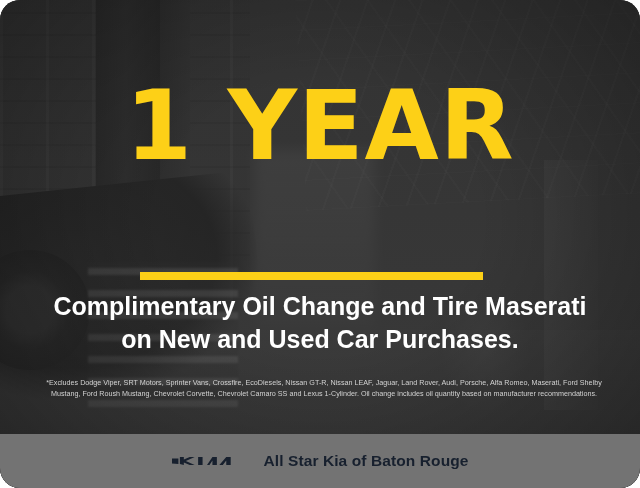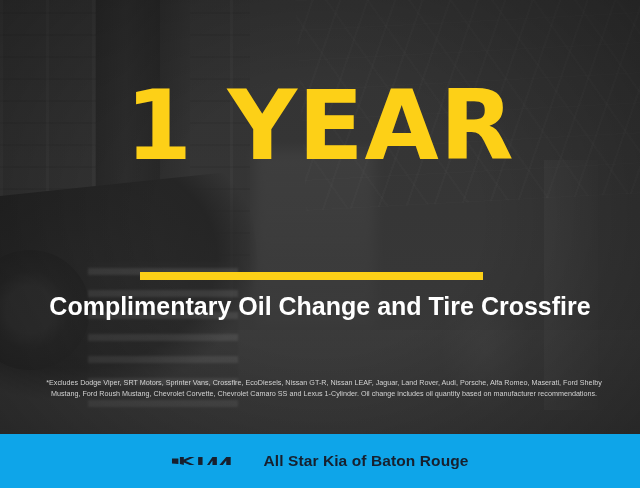--- a/index.html
+++ b/index.html
@@ -10,20 +10,21 @@
   body {
     font-family: "Liberation Sans", sans-serif;
   }
 
   .banner {
     position: relative;
     width: 640px;
     height: 488px;
     overflow: hidden;
     background: #3a3a3a;
+    border-radius: 20px;
   }
 
   
   .bg {
     position: absolute;
     inset: 0;
     background-color: #424242;
     overflow: hidden;
   }
   .bg-layer {
@@ -195,21 +196,21 @@
     line-height: 1.55;
     font-family: "Liberation Sans", sans-serif;
   }
   .disclaimer span { display: block; }
 
   
   .footer {
     position: absolute;
     left: 0; right: 0; bottom: 0;
     height: 54px;
-    background: #0ea5e9;
+    background: #737373;
     z-index: 4;
     display: flex;
     align-items: center;
     justify-content: center;
   }
   .footer-inner {
     display: flex;
     align-items: center;
     gap: 18px;
   }
@@ -251,21 +252,22 @@
   </div>
 
   <div class="content">
 
     <div class="headline-year">1 YEAR</div>
 
 
     <div class="divider"></div>
 
     <div class="offer-text">
-      <span>Complimentary Oil Change and Tire Crossfire</span>
+      <span>Complimentary Oil Change and Tire Maserati</span>
+      <span class="l2">on New and Used Car Purchases.</span>
     </div>
 
     <div class="disclaimer">
       <span>*Excludes Dodge Viper, SRT Motors, Sprinter Vans, Crossfire, EcoDiesels, Nissan GT-R, Nissan LEAF, Jaguar, Land Rover, Audi, Porsche, Alfa Romeo, Maserati, Ford Shelby</span>
       <span>Mustang, Ford Roush Mustang, Chevrolet Corvette, Chevrolet Camaro SS and Lexus 1-Cylinder. Oil change includes oil quantity based on manufacturer recommendations.</span>
     </div>
 
   </div>
 
   <div class="footer">

